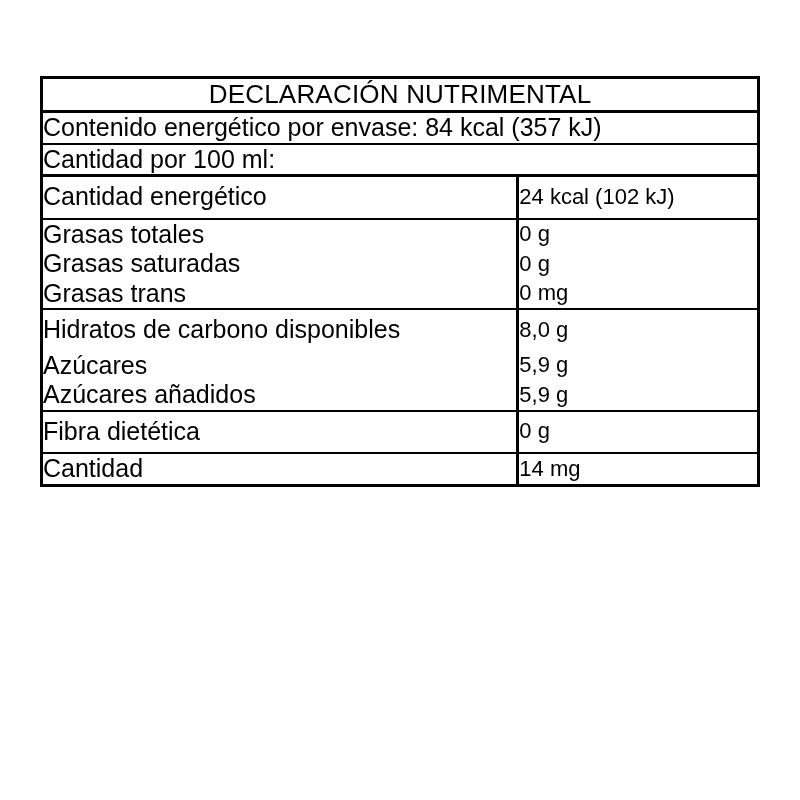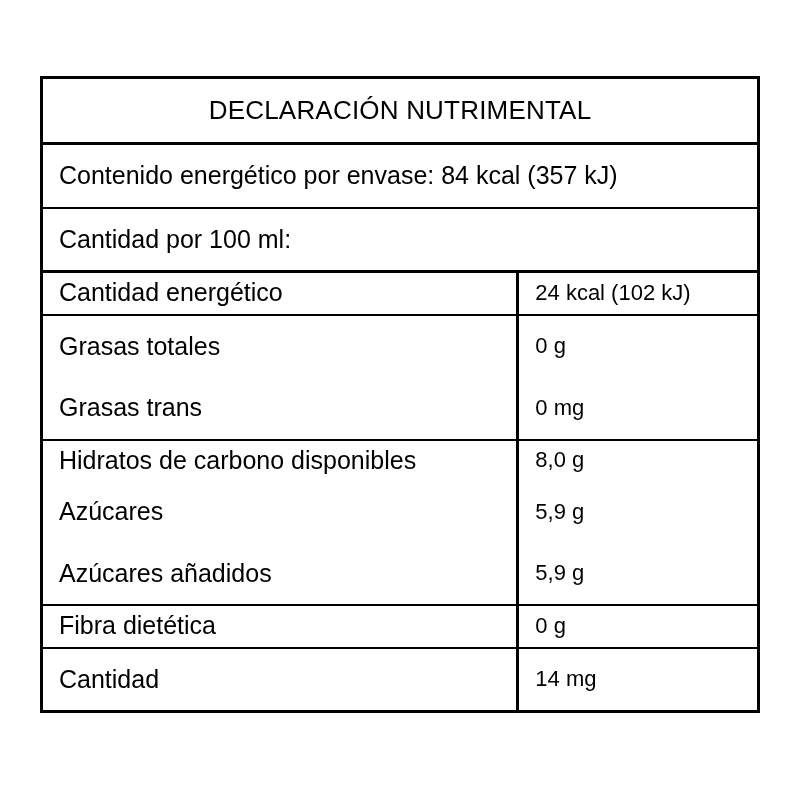--- a/index.html
+++ b/index.html
@@ -31,21 +31,21 @@
     border: 3px solid #000000;
     background: #ffffff;
   }
   table.nutri {
     width: 100%;
     border-collapse: collapse;
     table-layout: fixed;
   }
   table.nutri td {
     vertical-align: middle;
-    padding: 16px;
+    padding: 0;
   }
   
   col.c-name { width: 66.5%; }
   col.c-val  { width: 33.5%; }
 
   .cell-name {
     padding: 3px 0 4px 18px;
     font-size: 25px;
     line-height: 1.18;
     text-align: left;
@@ -99,20 +99,24 @@
 
         <tr class="row-tall">
           <td class="cell-name bold rule-thin">Cantidad energético</td>
           <td class="cell-val bold rule-thin vdiv">24 kcal (102 kJ)</td>
         </tr>
         <tr>
           <td class="cell-name">Grasas totales</td>
           <td class="cell-val vdiv">0 g</td>
         </tr>
         <tr>
+          <td class="cell-name bold indent">Grasas saturadas</td>
+          <td class="cell-val bold vdiv">0 g</td>
+        </tr>
+        <tr>
           <td class="cell-name bold indent rule-thin">Grasas trans</td>
           <td class="cell-val bold rule-thin vdiv">0 mg</td>
         </tr>
 
         <tr class="row-tall">
           <td class="cell-name">Hidratos de carbono disponibles</td>
           <td class="cell-val vdiv">8,0 g</td>
         </tr>
         <tr>
           <td class="cell-name indent">Azúcares</td>

